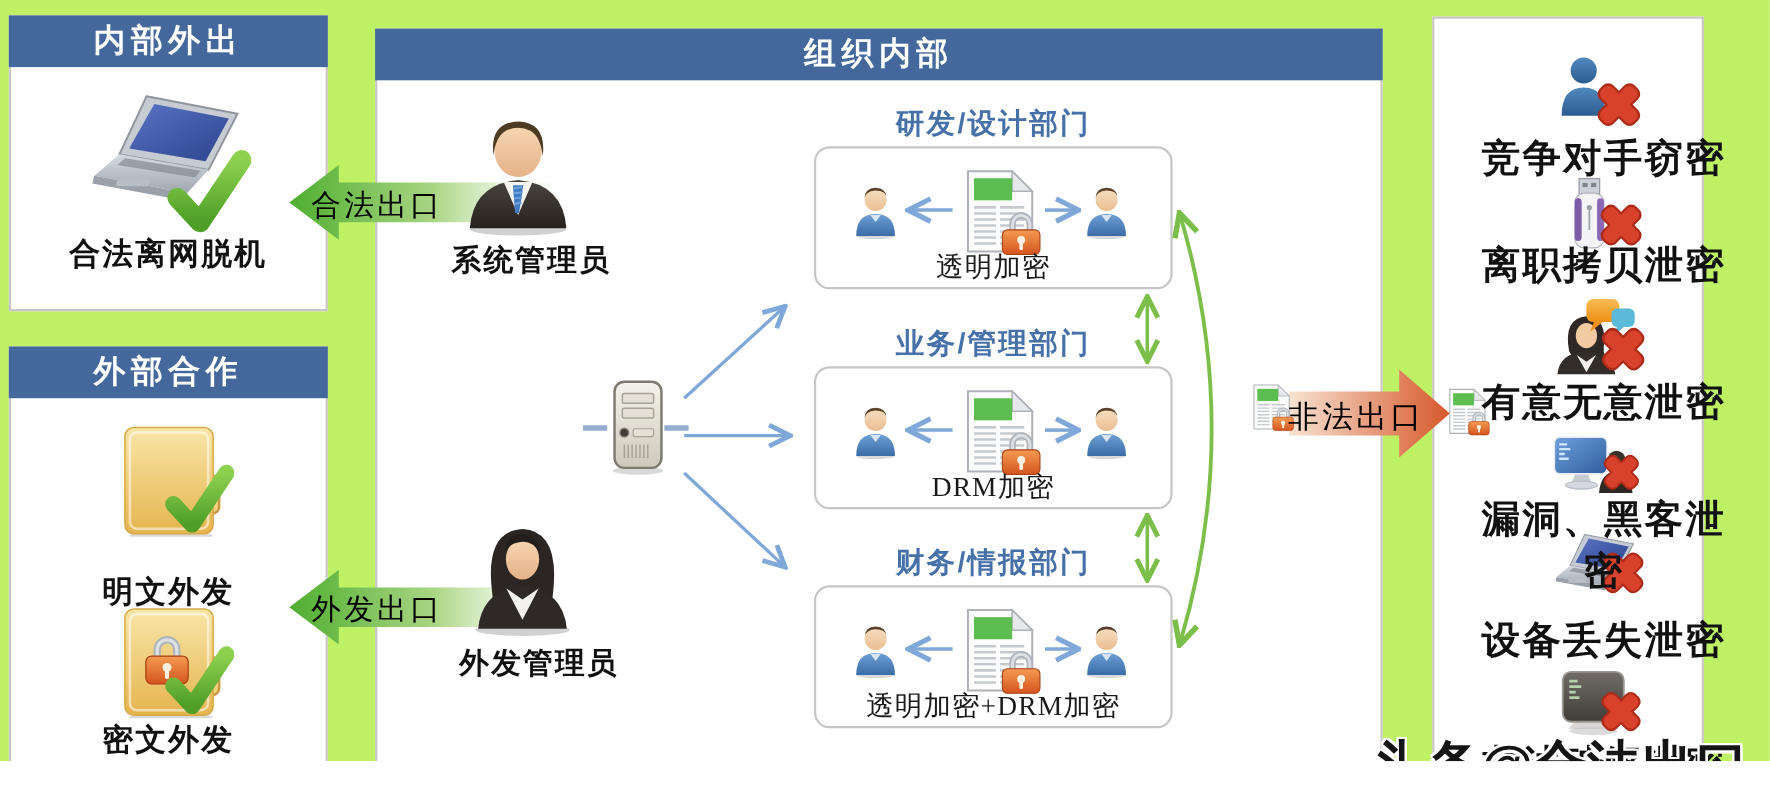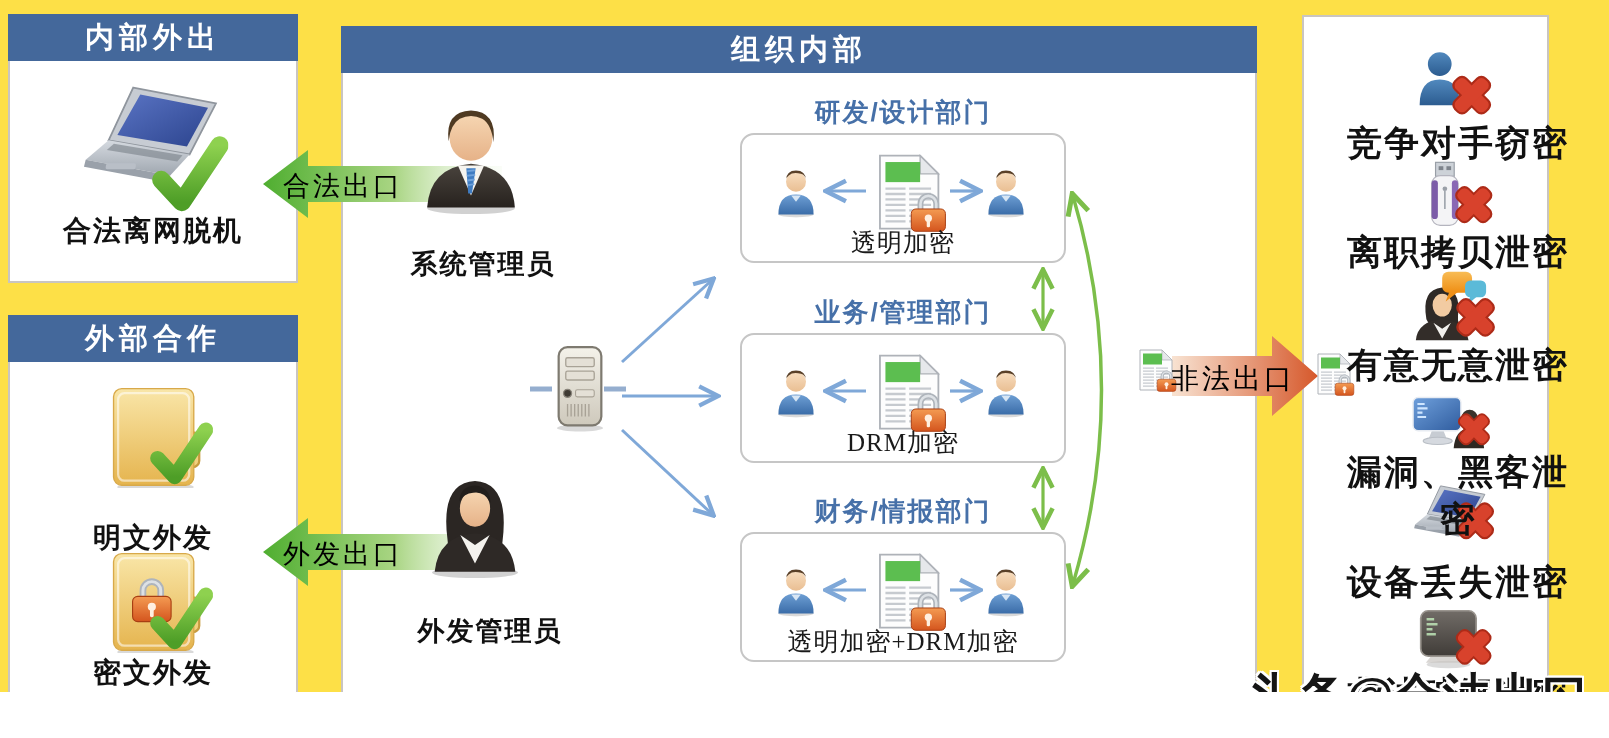--- a/index.html
+++ b/index.html
@@ -1,23 +1,23 @@
 <!DOCTYPE html>
 <html><head>
 <meta charset="utf-8">
 <style>
   html,body{margin:0;padding:0;background:#fff;}
-  .canvas{position:relative;width:1609px;height:692px;background:#fde047;overflow:hidden;
+  .canvas{position:relative;width:1609px;height:692px;background:#bef264;overflow:hidden;
           font-family:"Liberation Sans","DejaVu Sans",sans-serif;}
   .panel{position:absolute;background:#fff;border:2px solid #C9C5C1;box-sizing:border-box;z-index:1;}
   .panel-header{position:absolute;left:-2px;top:-2px;right:-2px;height:47px;background:#44689B;
     color:#fff;font-size:29px;font-weight:700;letter-spacing:5px;text-align:center;line-height:47px;}
   .lbl{position:absolute;text-align:center;color:#111;font-weight:700;letter-spacing:2px;z-index:4;}
   .lbl28{font-size:28px;}
-  .lbl27{font-size:27px;margin-top:28px;}
+  .lbl27{font-size:27px;}
   .lbl26{font-size:35px;}
   .dept-box{position:absolute;left:740px;width:326px;height:130px;background:#fff;border:2px solid #C6C6C6;
     border-radius:14px;box-sizing:border-box;z-index:1;}
   .dept-title{position:absolute;left:740px;width:326px;text-align:center;color:#4670A8;
     font-size:26px;font-weight:700;letter-spacing:2px;z-index:4;}
   .enc-lbl{position:absolute;left:740px;width:326px;text-align:center;color:#1A1A1A;
     font-family:"Liberation Serif","DejaVu Serif",serif;font-size:25px;letter-spacing:1px;z-index:4;}
   .arrow-text{position:absolute;text-align:center;color:#000;font-weight:400;letter-spacing:3px;z-index:5;}
   .overlay{position:absolute;left:0;top:0;width:1609px;height:738px;z-index:2;pointer-events:none;}
   .icon{position:absolute;z-index:3;}
@@ -401,21 +401,21 @@
       </svg>
   </div>
   <div class="lbl lbl26" style="left:1330px;top:120px;width:256px;">竞争对手窃密</div>
 
   <div class="icon" style="left:1418px;top:160px;width:80px;height:70px;">
     <svg viewBox="0 0 90 80">
         <use href="#sym-usb" x="6" y="0" width="48" height="80"></use>
         <use href="#sym-red-x" x="36" y="24" width="54" height="54"></use>
       </svg>
   </div>
-  <div class="lbl lbl26" style="left:1330px;top:229px;width:256px;">离职拷贝泄密</div>
+  <div class="lbl lbl26" style="left:1330px;top:218px;width:256px;">离职拷贝泄密</div>
 
   <div class="icon" style="left:1408px;top:270px;width:100px;height:72px;">
     <svg viewBox="0 0 112 82">
         <use href="#sym-gossip" x="0" y="0" width="92" height="82"></use>
         <use href="#sym-red-x" x="48" y="26" width="56" height="56"></use>
       </svg>
   </div>
   <div class="lbl lbl26" style="left:1330px;top:342px;width:256px;">有意无意泄密</div>
 
   <div class="icon" style="left:1408px;top:396px;width:100px;height:58px;">

